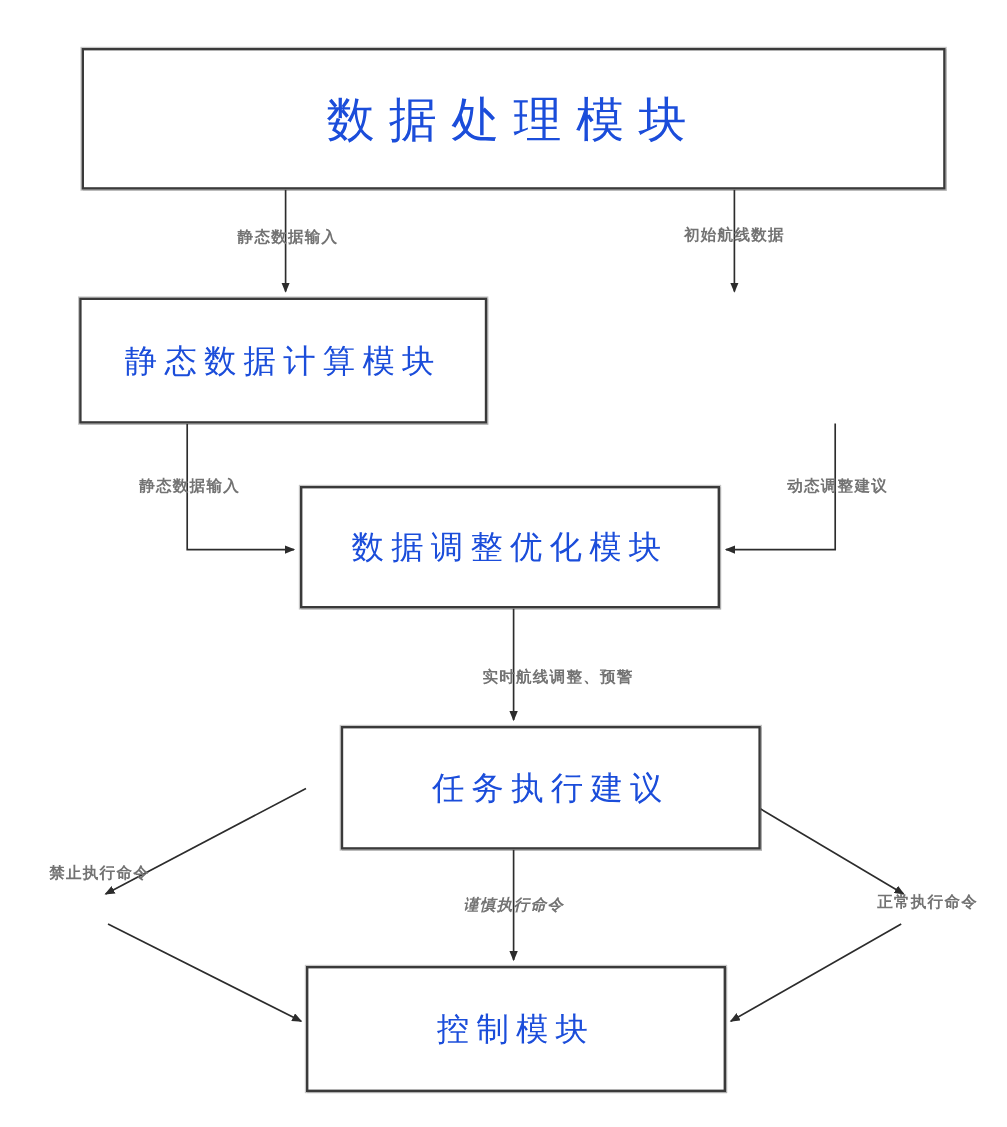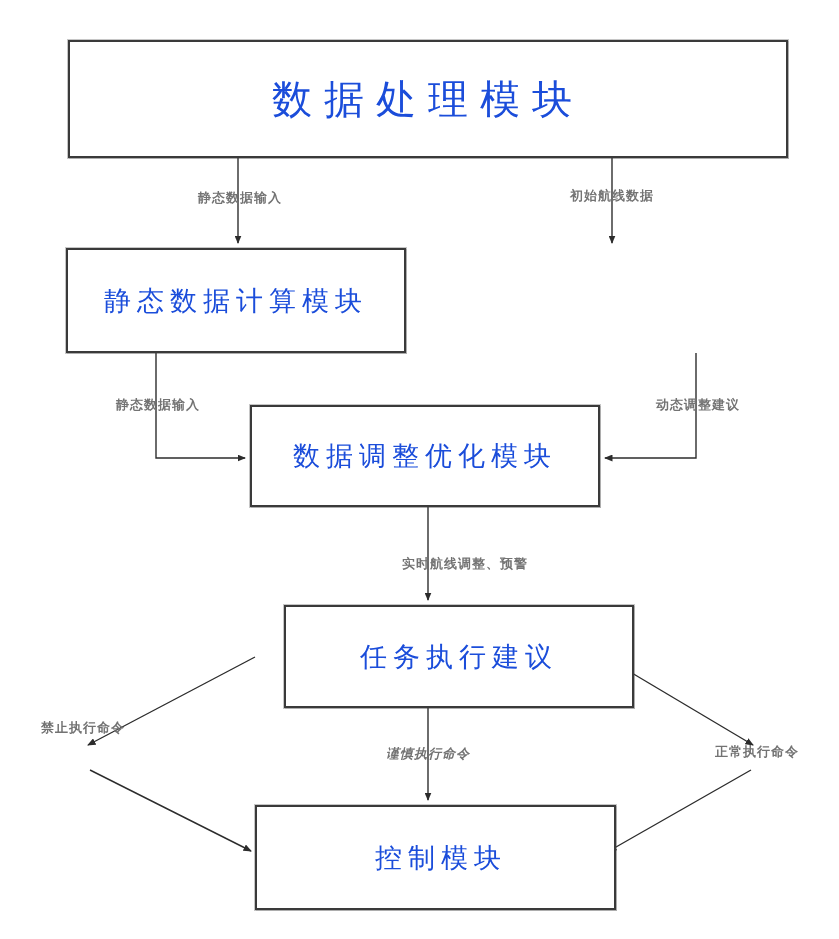--- a/index.html
+++ b/index.html
@@ -90,31 +90,31 @@
 
   <div class="node title" style="left:68px;top:40px;width:716px;height:114px;">数据处理模块</div>
 
   <div class="node mid" style="left:66px;top:248px;width:336px;height:101px;">静态数据计算模块</div>
 
 
   <div class="node mid" style="left:250px;top:405px;width:346px;height:98px;">数据调整优化模块</div>
 
   <div class="node mid" style="left:255px;top:605px;width:346px;height:99px;margin-left:29px;">任务执行建议</div>
 
-  <div class="node mid" style="left:255px;top:805px;width:346px;height:101px;padding-left:11px;">控制模块</div>
+  <div class="node mid" style="left:255px;top:805px;width:346px;height:101px;">控制模块</div>
 
   <div class="edge-label" style="left:240px;top:198px;">静态数据输入</div>
 
   <div class="edge-label" style="left:612px;top:196px;">初始航线数据</div>
 
   <div class="edge-label" style="left:158px;top:405px;">静态数据输入</div>
 
   <div class="edge-label" style="left:698px;top:405px;">动态调整建议</div>
 
   <div class="edge-label" style="left:428px;top:564px;margin-left:37px;">实时航线调整、预警</div>
 
   <div class="edge-label" style="left:83px;top:728px;">禁止执行命令</div>
 
   <div class="edge-label" style="left:428px;top:754px;font-style:italic;">谨慎执行命令</div>
 
-  <div class="edge-label" style="left:757px;top:752px;">正常执行命令</div>
+  <div class="edge-label" style="left:773px;top:752px;">正常执行命令</div>
 
 </div>
 
 </body></html>

